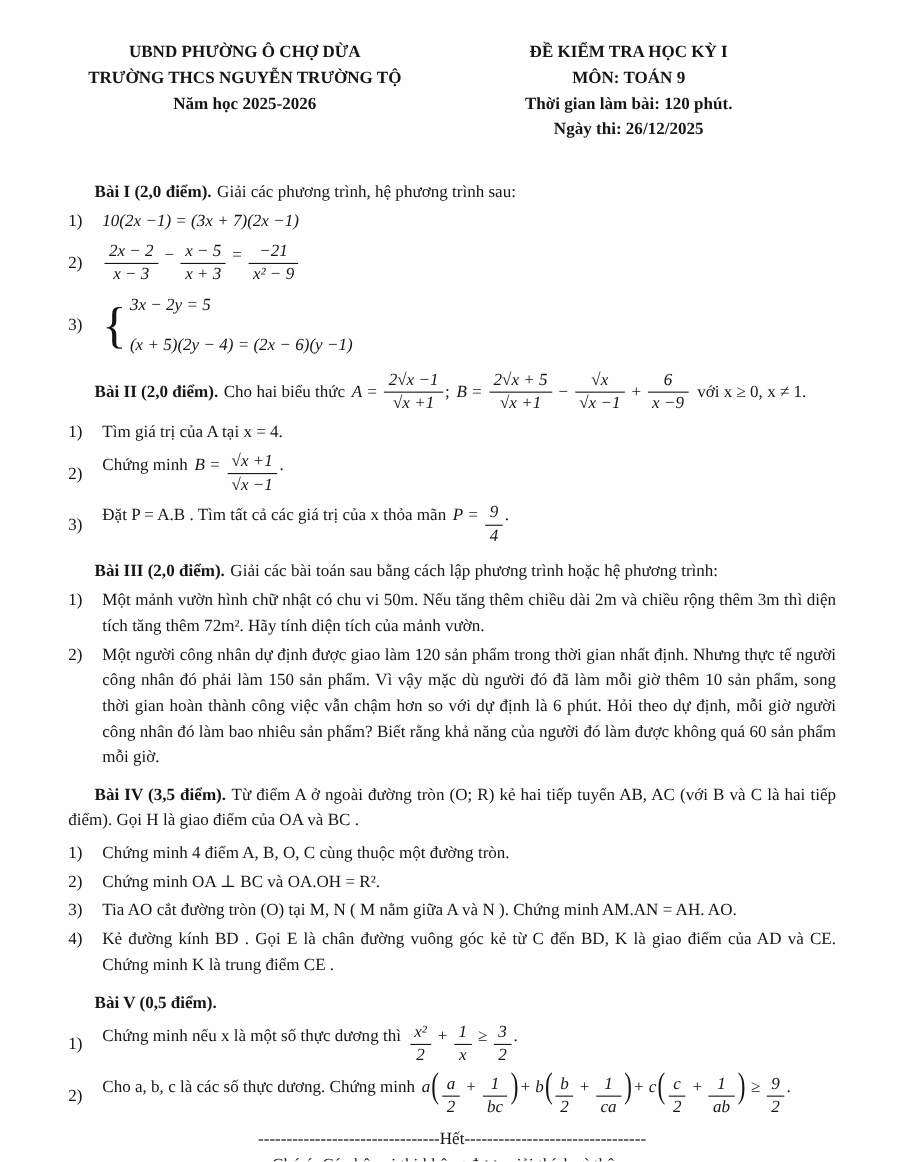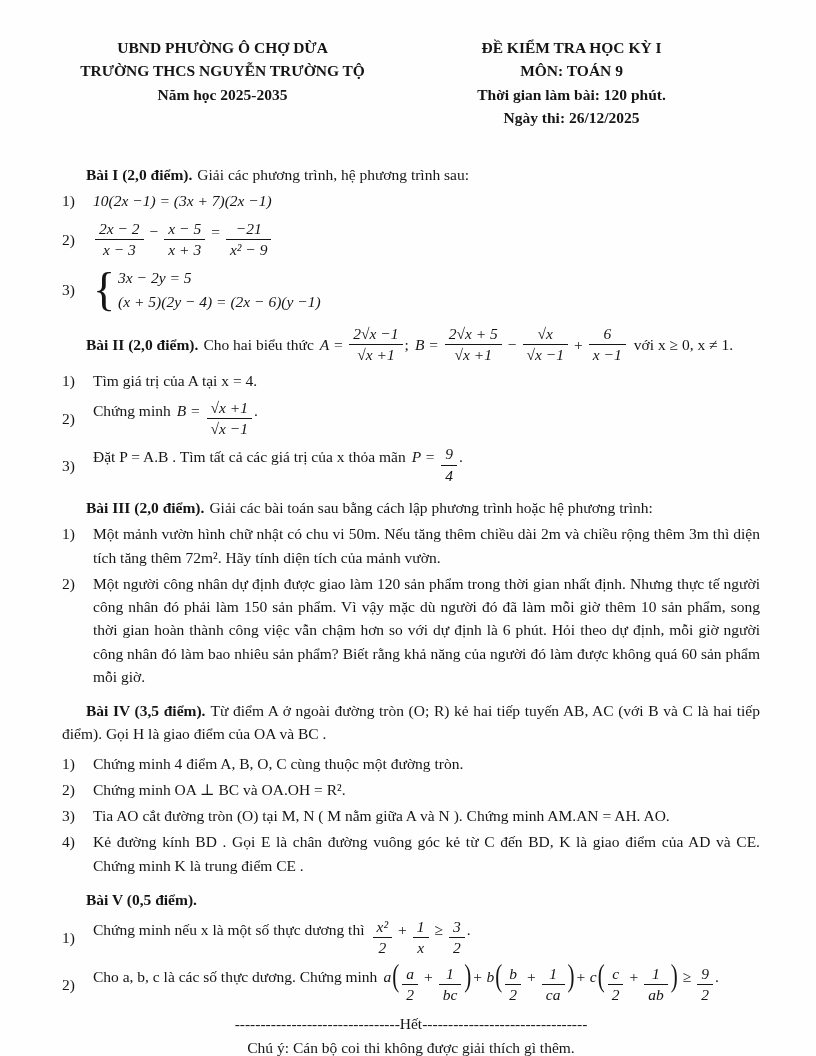--- a/index.html
+++ b/index.html
@@ -31,42 +31,42 @@
   
   .frac{display:inline-block;vertical-align:middle;text-align:center;line-height:1.18;margin:0 2px;}
   .frac .fn{display:block;padding:0 4px 1px;border-bottom:1.4px solid #151515;}
   .frac .fd{display:block;padding:1px 4px 0;}
   .frow{margin:7px 0;}
   .op{margin:0 4px;font-style:normal;}
   .eqline{display:inline-flex;align-items:flex-start;}
   
   .system{display:inline-flex;align-items:center;}
   .sbrace{font-size:46px;font-weight:400;line-height:1;margin-right:3px;font-style:normal;}
-  .slines{display:inline-flex;flex-direction:column;}
+  .slines{display:inline-flex;flex-direction:column;gap:12px;}
   .slines span{line-height:1.55;}
   
   .bp{display:inline-block;transform:scaleY(1.55);transform-origin:center;font-size:21px;
       font-style:normal;vertical-align:middle;margin:0 1px;line-height:1;}
   
   .introline{display:flex;align-items:center;white-space:nowrap;margin:2px 0 4px;}
   .cond{margin-left:6px;}
   
   .footer{text-align:center;margin-top:8px;}
   .footer p{margin:0;line-height:1.55;}
 </style>
 </head>
 <body>
 
 <div class="page">
 
   <div class="hdr">
     <div class="hdr-left">
       <p>UBND PHƯỜNG Ô CHỢ DỪA</p>
       <p>TRƯỜNG THCS NGUYỄN TRƯỜNG TỘ</p>
-      <p>Năm học 2025-2035</p>
+      <p>Năm học 2025-2026</p>
     </div>
     <div class="hdr-right">
       <p>ĐỀ KIỂM TRA HỌC KỲ I</p>
       <p>MÔN: TOÁN 9</p>
       <p>Thời gian làm bài: 120 phút.</p>
       <p>Ngày thi: 26/12/2025</p>
     </div>
   </div>
 
   <div class="sec" style="margin-top:34px;">
@@ -125,21 +125,21 @@
           <span class="fd">√x +1</span>
         </span>
       <span class="op">−</span>
       <span class="frac math">
           <span class="fn">√x</span>
           <span class="fd">√x −1</span>
         </span>
       <span class="op">+</span>
       <span class="frac math">
           <span class="fn">6</span>
-          <span class="fd">x −1</span>
+          <span class="fd">x −9</span>
         </span>
       <span class="cond">với x ≥ 0, x ≠ 1.</span>
     </div>
 
     <div class="qrow">
       <span class="qno">1)</span>
       <span>Tìm giá trị của A tại x = 4.</span>
     </div>
 
     <div class="qrow frow">

